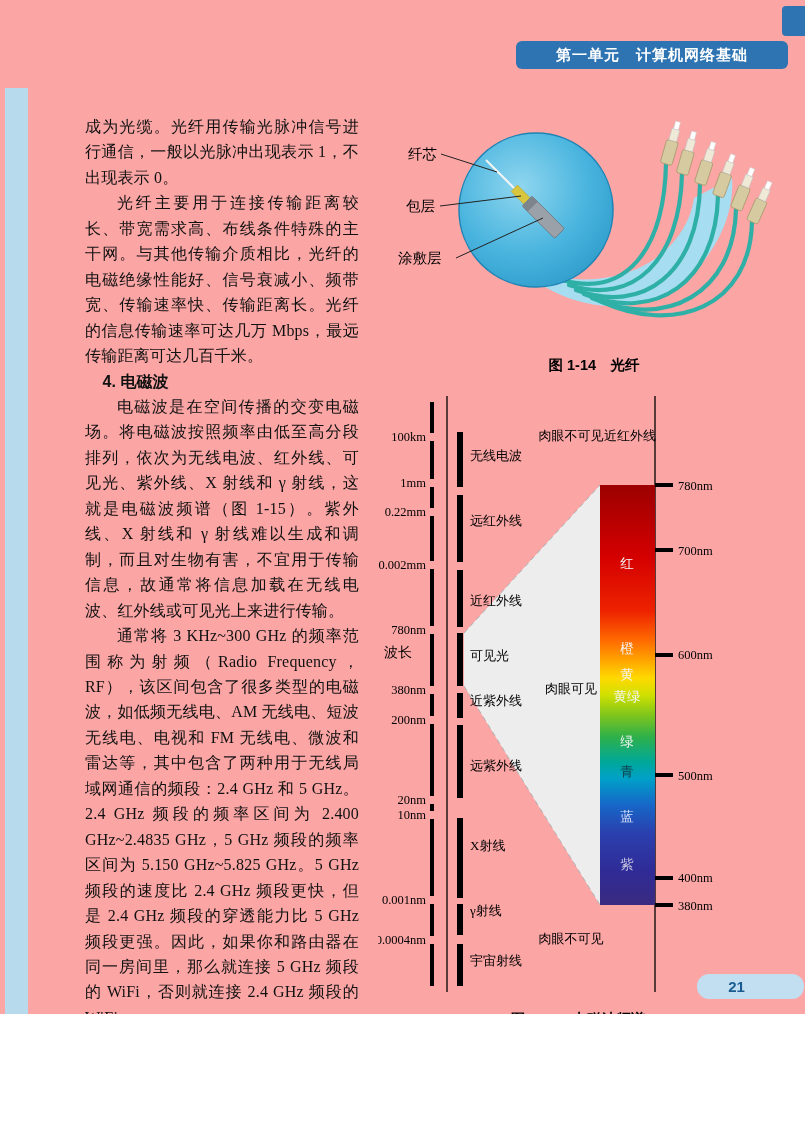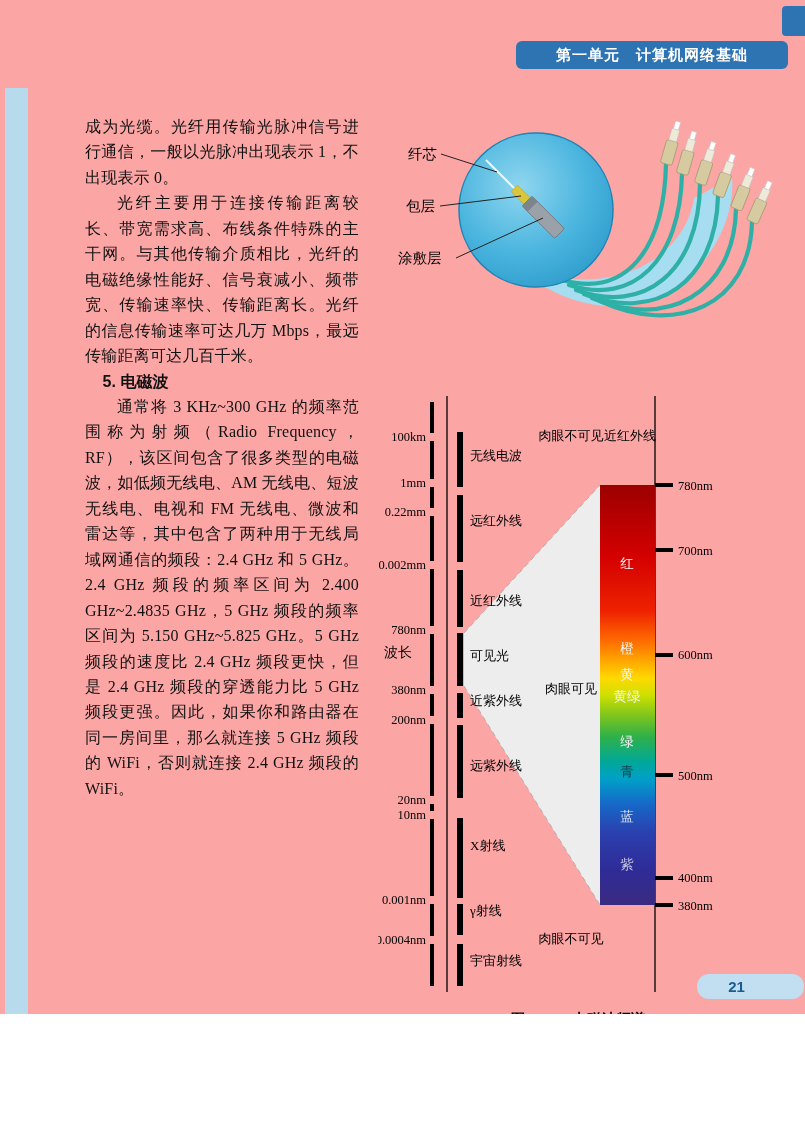--- a/index.html
+++ b/index.html
@@ -49,21 +49,22 @@
   <div class="side-band"></div>
   <div class="corner-box"></div>
 
   <div class="header-bar">
     <span>第一单元　计算机网络基础</span>
   </div>
 
   <div class="left-col">
     <p class="para first">成为光缆。光纤用传输光脉冲信号进行通信，一般以光脉冲出现表示 1，不出现表示 0。</p>
     <p class="para">光纤主要用于连接传输距离较长、带宽需求高、布线条件特殊的主干网。与其他传输介质相比，光纤的电磁绝缘性能好、信号衰减小、频带宽、传输速率快、传输距离长。光纤的信息传输速率可达几万 Mbps，最远传输距离可达几百千米。</p>
-    <p class="sec-heading">5. 电磁波</p>
+    <p class="sec-heading">4. 电磁波</p>
+    <p class="para">电磁波是在空间传播的交变电磁场。将电磁波按照频率由低至高分段排列，依次为无线电波、红外线、可见光、紫外线、X 射线和 γ 射线，这就是电磁波频谱（图 1-15）。紫外线、X 射线和 γ 射线难以生成和调制，而且对生物有害，不宜用于传输信息，故通常将信息加载在无线电波、红外线或可见光上来进行传输。</p>
     <p class="para">通常将 3 KHz~300 GHz 的频率范围称为射频（Radio Frequency，RF），该区间包含了很多类型的电磁波，如低频无线电、AM 无线电、短波无线电、电视和 FM 无线电、微波和雷达等，其中包含了两种用于无线局域网通信的频段：2.4 GHz 和 5 GHz。2.4 GHz 频段的频率区间为 2.400 GHz~2.4835 GHz，5 GHz 频段的频率区间为 5.150 GHz~5.825 GHz。5 GHz 频段的速度比 2.4 GHz 频段更快，但是 2.4 GHz 频段的穿透能力比 5 GHz 频段更强。因此，如果你和路由器在同一房间里，那么就连接 5 GHz 频段的 WiFi，否则就连接 2.4 GHz 频段的 WiFi。</p>
   </div>
 
   <div class="right-col">
 
     <div class="fig14-wrap">
       <svg width="400" height="238" viewBox="0 0 400 238">
         <defs>
           <radialGradient id="fibercircle" cx="40%" cy="35%" r="80%">
             <stop offset="0%" stop-color="#8fd6ef"></stop>
@@ -127,20 +128,21 @@
 
         <g stroke="#222222" stroke-width="1">
           <line x1="47" y1="44" x2="103" y2="62"></line>
           <line x1="46" y1="96" x2="127" y2="86"></line>
           <line x1="62" y1="148" x2="149" y2="108"></line>
         </g>
         <text class="figlbl" x="14" y="49">纤芯</text>
         <text class="figlbl" x="12" y="101">包层</text>
         <text class="figlbl" x="4" y="153">涂敷层</text>
       </svg>
+      <div class="fig-caption">图 1-14　光纤</div>
     </div>
 
     <div class="fig15-wrap">
       <svg width="400" height="612" viewBox="0 0 400 612">
         <defs>
           <linearGradient id="specGrad" x1="0" y1="0" x2="0" y2="1">
             <stop offset="0" stop-color="#9c0000"></stop>
             <stop offset="0.17" stop-color="#d40000"></stop>
             <stop offset="0.30" stop-color="#ee2200"></stop>
             <stop offset="0.37" stop-color="#ff6a00"></stop>

